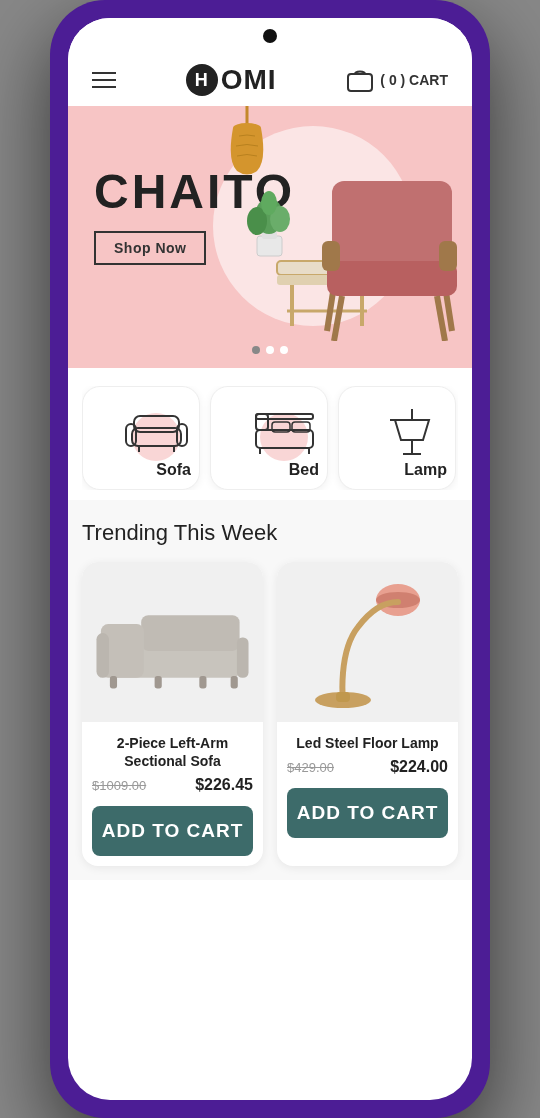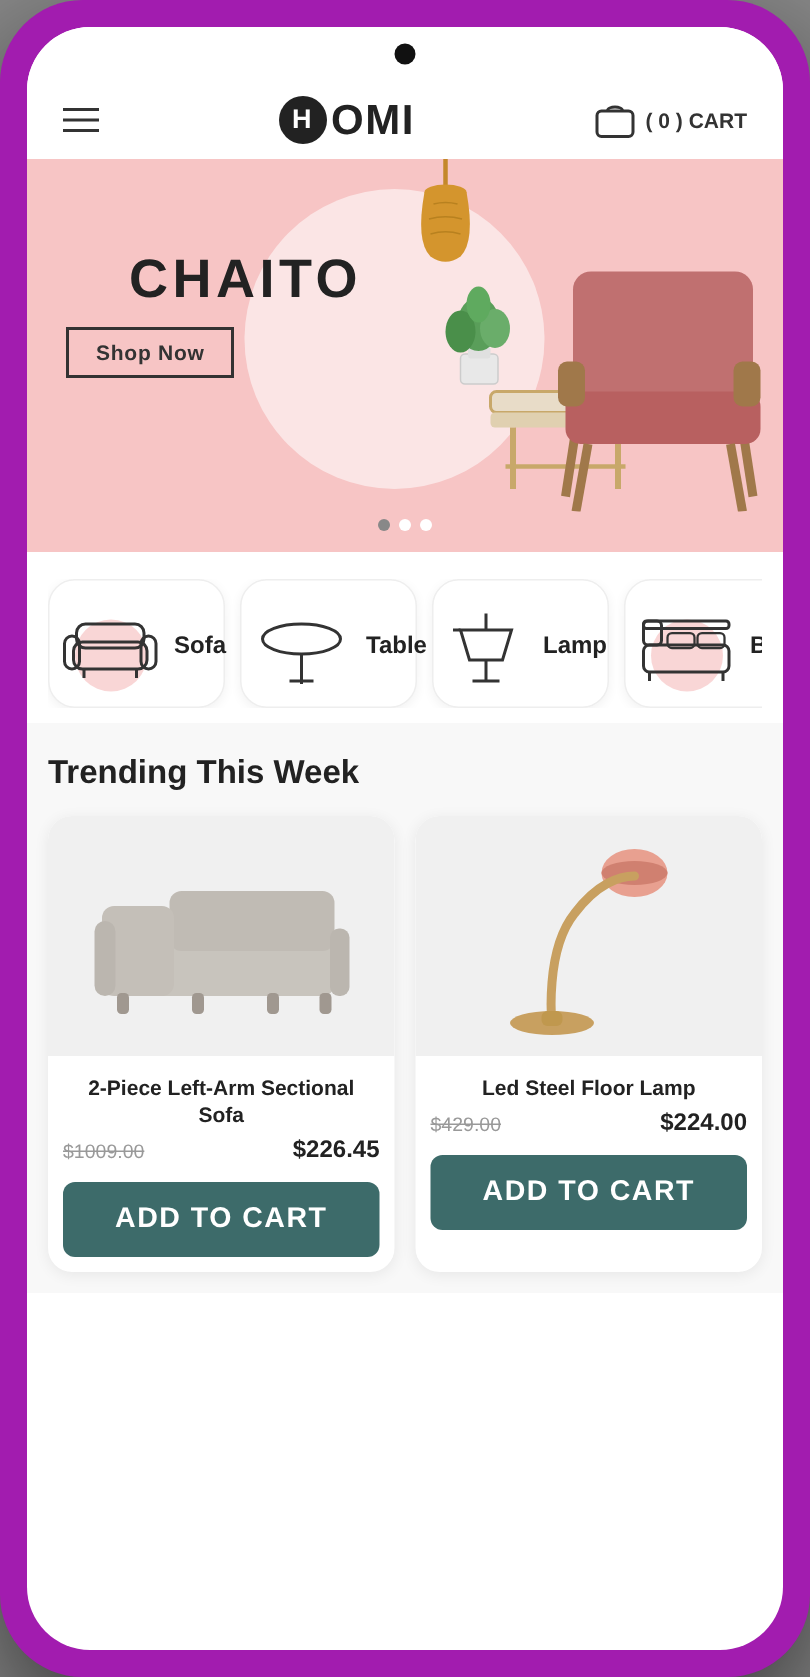--- a/index.html
+++ b/index.html
@@ -7,23 +7,23 @@
     body {
       background: #888;
       display: flex;
       justify-content: center;
       align-items: center;
       min-height: 100vh;
       font-family: -apple-system, BlinkMacSystemFont, 'Segoe UI', sans-serif;
     }
 
     .phone-frame {
-      width: 540px;
+      width: 440px;
       height: 1118px;
-      background: #a21caf;
+      background: #4c1d95;
       border-radius: 55px;
       padding: 18px;
       box-shadow: 0 30px 80px rgba(0,0,0,0.6);
       position: relative;
       overflow: hidden;
     }
 
     .phone-screen {
       width: 100%;
       height: 100%;
@@ -154,27 +154,26 @@
     }
 
     .hero-text {
       position: absolute;
       top: 60px;
       left: 26px;
       z-index: 2;
     }
 
     .hero-title {
-      font-size: 36px;
+      font-size: 48px;
       font-weight: 900;
       color: #222;
       letter-spacing: 3px;
       text-transform: uppercase;
       line-height: 1.1;
-      margin-left: 42px;
     }
 
     .shop-now-btn {
       display: inline-block;
       margin-top: 12px;
       padding: 7px 18px;
       border: 2px solid #333;
       font-size: 14px;
       font-weight: 700;
       color: #333;
@@ -219,23 +218,22 @@
 
     .category-card {
       flex-shrink: 0;
       width: 118px;
       background: #fff;
       border-radius: 18px;
       border: 1px solid #eee;
       box-shadow: 0 2px 8px rgba(0,0,0,0.06);
       padding: 14px 8px 10px;
       display: flex;
-      flex-direction: row;
-      align-items: center;
-      gap: 10px;
+      flex-direction: column;
+      align-items: flex-end;
       cursor: pointer;
     }
 
     .category-icon-wrap {
       width: 70px;
       height: 60px;
       position: relative;
       display: flex;
       align-items: center;
       justify-content: center;
@@ -260,21 +258,21 @@
     }
 
     
     .trending-section {
       padding: 20px 14px 14px;
       background: #f8f8f8;
     }
 
     .trending-title {
       font-size: 22px;
-      font-weight: 700;
+      font-weight: 400;
       color: #222;
       margin-bottom: 16px;
     }
 
     .products-row {
       display: flex;
       gap: 14px;
     }
 
     .product-card {
@@ -447,60 +445,50 @@
                 <rect x="2" y="18" width="10" height="22" rx="5" fill="none" stroke="#333" stroke-width="2"></rect>
                 <rect x="53" y="18" width="10" height="22" rx="5" fill="none" stroke="#333" stroke-width="2"></rect>
                 <rect x="10" y="10" width="45" height="16" rx="6" fill="none" stroke="#333" stroke-width="2"></rect>
                 <line x1="15" y1="40" x2="15" y2="46" stroke="#333" stroke-width="2"></line>
                 <line x1="50" y1="40" x2="50" y2="46" stroke="#333" stroke-width="2"></line>
               </svg>
             </div>
             <span class="category-label">Sofa</span>
           </div>
 
-          <div class="category-card">
-            <div class="category-icon-wrap">
-              <svg width="65" height="55" viewBox="0 0 65 55" style="position:relative;z-index:1;">
-                <ellipse cx="32" cy="22" rx="26" ry="10" fill="none" stroke="#333" stroke-width="2"></ellipse>
-                <line x1="32" y1="32" x2="32" y2="52" stroke="#333" stroke-width="2"></line>
-                <line x1="24" y1="50" x2="40" y2="50" stroke="#333" stroke-width="2"></line>
-              </svg>
-            </div>
-            <span class="category-label">Table</span>
-          </div>
-
-          <div class="category-card">
-            <div class="category-icon-wrap">
-              <svg width="55" height="55" viewBox="0 0 55 55" style="position:relative;z-index:1;">
-                <line x1="27" y1="5" x2="27" y2="16" stroke="#333" stroke-width="2"></line>
-                <path d="M10 16 L44 16 L38 36 L16 36 Z" fill="none" stroke="#333" stroke-width="2"></path>
-                <line x1="27" y1="36" x2="27" y2="50" stroke="#333" stroke-width="2"></line>
-                <line x1="18" y1="50" x2="36" y2="50" stroke="#333" stroke-width="2"></line>
-                <line x1="5" y1="16" x2="10" y2="16" stroke="#333" stroke-width="2"></line>
-              </svg>
-            </div>
-            <span class="category-label">Lamp</span>
-          </div>
 
           <div class="category-card">
             <div class="category-icon-wrap">
               <div class="category-blob"></div>
               <svg width="65" height="50" viewBox="0 0 65 50" style="position:relative;z-index:1;">
                 <rect x="4" y="24" width="57" height="18" rx="4" fill="none" stroke="#333" stroke-width="2"></rect>
                 <rect x="4" y="8" width="12" height="16" rx="3" fill="none" stroke="#333" stroke-width="2"></rect>
                 <rect x="4" y="8" width="57" height="5" rx="2" fill="none" stroke="#333" stroke-width="2"></rect>
                 <line x1="8" y1="42" x2="8" y2="48" stroke="#333" stroke-width="2"></line>
                 <line x1="57" y1="42" x2="57" y2="48" stroke="#333" stroke-width="2"></line>
                 <rect x="20" y="16" width="18" height="10" rx="3" fill="none" stroke="#333" stroke-width="1.5"></rect>
                 <rect x="40" y="16" width="18" height="10" rx="3" fill="none" stroke="#333" stroke-width="1.5"></rect>
               </svg>
             </div>
             <span class="category-label">Bed</span>
           </div>
 
+          <div class="category-card">
+            <div class="category-icon-wrap">
+              <svg width="55" height="55" viewBox="0 0 55 55" style="position:relative;z-index:1;">
+                <line x1="27" y1="5" x2="27" y2="16" stroke="#333" stroke-width="2"></line>
+                <path d="M10 16 L44 16 L38 36 L16 36 Z" fill="none" stroke="#333" stroke-width="2"></path>
+                <line x1="27" y1="36" x2="27" y2="50" stroke="#333" stroke-width="2"></line>
+                <line x1="18" y1="50" x2="36" y2="50" stroke="#333" stroke-width="2"></line>
+                <line x1="5" y1="16" x2="10" y2="16" stroke="#333" stroke-width="2"></line>
+              </svg>
+            </div>
+            <span class="category-label">Lamp</span>
+          </div>
+
         </div>
       </div>
 
       <div class="trending-section">
         <div class="trending-title">Trending This Week</div>
 
         <div class="products-row">
 
           <div class="product-card">
             <div class="product-image-area">

